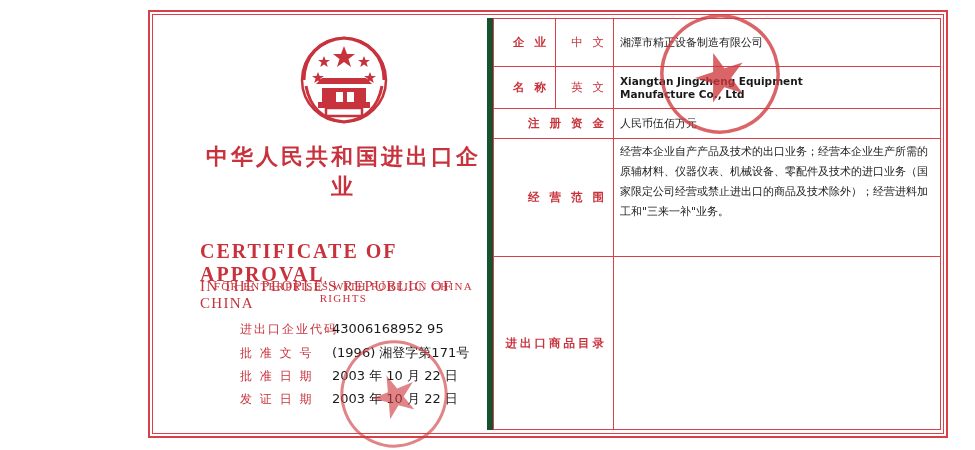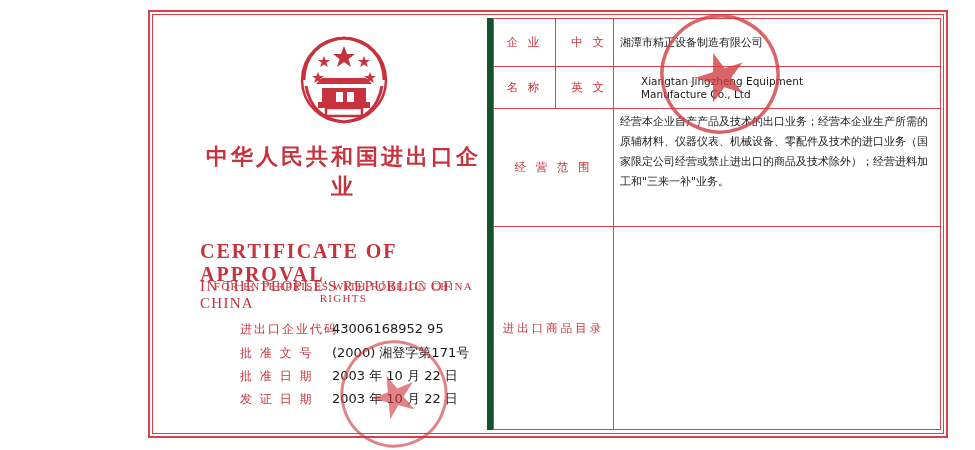--- a/index.html
+++ b/index.html
@@ -161,38 +161,39 @@
   table.info td {
     border: 1px solid #d8404a;
     padding: 3px 6px;
     vertical-align: middle;
     font-family: "DejaVu Sans", sans-serif;
     font-size: 11px;
     color: #1a1a1a;
   }
   table.info td.lab {
     color: #c8323c;
-    text-align: center;
+    text-align: right;
     letter-spacing: 3px;
     white-space: nowrap;
     font-size: 11.5px;
+    font-weight: bold;
   }
   table.info td.lab-sub {
     color: #c8323c;
     text-align: right;
     letter-spacing: 3px;
     white-space: nowrap;
     font-size: 11.5px;
   }
   td.no-left { border-left: none; }
   td.no-top { border-top: none; }
   td.no-right { border-right: none; }
   td.no-bottom { border-bottom: none; }
   .val-cn { font-size: 11.5px; }
-  .val-en { font-size: 10.5px; font-weight: normal; line-height: 13px; margin-left: 21px; }
+  .val-en { font-size: 10.5px; font-weight: bold; line-height: 13px; }
   .scope {
     font-size: 10px;
     line-height: 20px;
     vertical-align: top !important;
     padding-top: 6px;
   }
   .scope-cell { vertical-align: top !important; }
 
   
   .stamp {
@@ -256,21 +257,21 @@
       <div class="subtitle-en-1">FOR ENTERPRISES WITH FOREIGN CHINA RIGHTS</div>
       <div class="subtitle-en-2">IN THE PEOPLE'S REPUBLIC OF CHINA</div>
 
       <div class="fields">
         <div class="field-row">
           <div class="field-label">进出口企业代码</div>
           <div class="field-value">43006168952 95</div>
         </div>
         <div class="field-row">
           <div class="field-label">批 准 文 号</div>
-          <div class="field-value">(2000) 湘登字第171号</div>
+          <div class="field-value">(1996) 湘登字第171号</div>
         </div>
         <div class="field-row">
           <div class="field-label">批 准 日 期</div>
           <div class="field-value date">2003 年        10 月        22 日</div>
         </div>
         <div class="field-row">
           <div class="field-label">发 证 日 期</div>
           <div class="field-value date">2003 年        10 月        22 日</div>
         </div>
       </div>
@@ -292,20 +293,24 @@
             <td class="val-cn no-top no-right" colspan="3">湘潭市精正设备制造有限公司</td>
           </tr>
           <tr style="height:42px">
             <td class="lab no-left">名 称</td>
             <td class="lab-sub">英 文</td>
             <td class="no-right" colspan="3">
               <div class="val-en">Xiangtan Jingzheng Equipment</div>
               <div class="val-en">Manufacture Co., Ltd</div>
             </td>
           </tr>
+          <tr style="height:30px">
+            <td class="lab no-left" colspan="2">注 册 资 金</td>
+            <td class="val-cn no-right" colspan="3">人民币伍佰万元</td>
+          </tr>
           <tr style="height:118px">
             <td class="lab no-left scope-cell" colspan="2" style="vertical-align:middle !important">经 营 范 围</td>
             <td class="scope no-right" colspan="3">经营本企业自产产品及技术的出口业务；经营本企业生产所需的原辅材料、仪器仪表、机械设备、零配件及技术的进口业务（国家限定公司经营或禁止进出口的商品及技术除外）；经营进料加工和"三来一补"业务。</td>
           </tr>
           <tr>
             <td class="lab no-left no-bottom" colspan="2">进出口商品目录</td>
             <td class="val-cn no-right no-bottom" colspan="3"></td>
           </tr>
         </tbody>
       </table>

